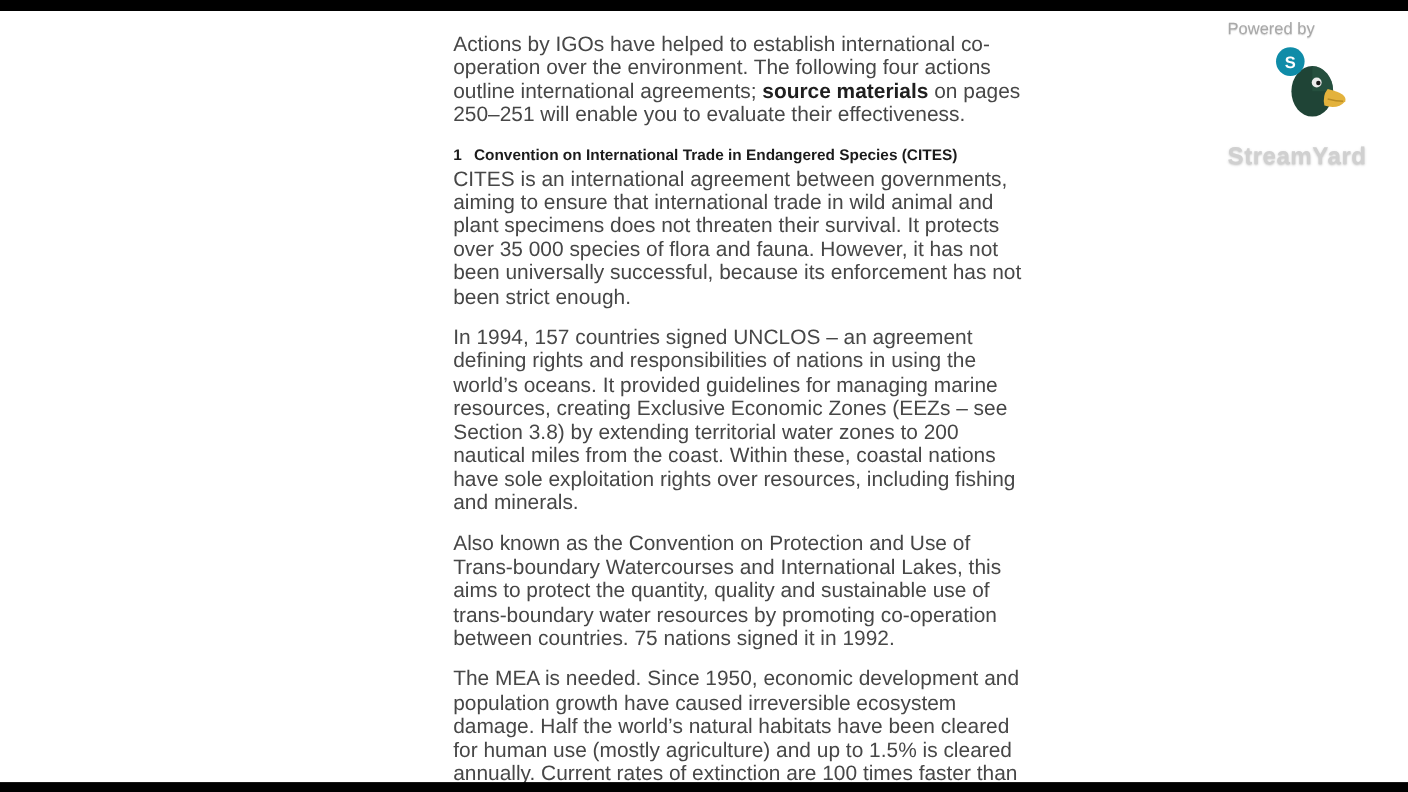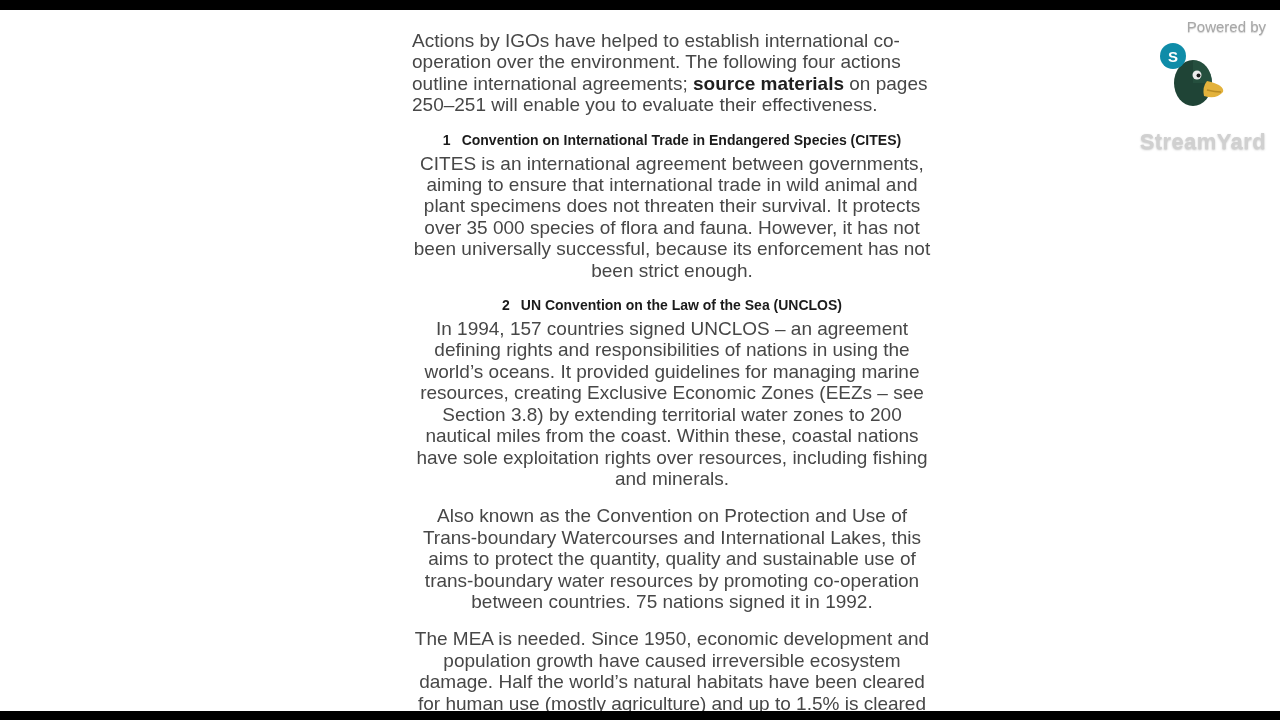--- a/index.html
+++ b/index.html
@@ -29,36 +29,36 @@
     color: #1b1b1b;
     letter-spacing: 0.1px;
     margin-bottom: 13px;
   }
   p.body-text {
     font-size: 19px;
     line-height: 21.4px;
     color: #474747;
   }
   p.body-text strong { color: #1f1f1f; }
-  .sec { margin-top: 16px; text-align: center; }
+  .sec { margin-top: 16px; }
   .sec h2 {
     font-size: 14px;
     font-weight: bold;
     color: #1b1b1b;
     margin-bottom: 5px;
   }
   .sec h2 .num { margin-right: 11px; }
   .sec p + p { margin-top: 8px; }
 
   .watermark {
     position: absolute;
     top: 18px;
     right: 14px;
     width: 150px;
-    text-align: right;
+    text-align: left;
   }
   .powered-by {
     font-size: 15px;
     color: #a8a8a8;
     text-shadow: 0 1px 1px rgba(60,60,60,0.25);
   }
   .logo-wrap { margin: 6px auto 0; width: 72px; height: 72px; }
   .wordmark {
     margin-top: 16px;
     font-size: 22px;
@@ -77,21 +77,20 @@
 
 
   <p class="body-text"><span>Actions by IGOs have helped to establish international co-operation over the environment. The following four actions outline international agreements; </span><strong>source materials</strong><span> on pages 250–251 will enable you to evaluate their effectiveness.</span></p>
 
   <section class="sec">
     <h2><span class="num">1</span><span>Convention on International Trade in Endangered Species (CITES)</span></h2>
     <p class="body-text">CITES is an international agreement between governments, aiming to ensure that international trade in wild animal and plant specimens does not threaten their survival. It protects over 35 000 species of flora and fauna. However, it has not been universally successful, because its enforcement has not been strict enough.</p>
   </section>
 
   <section class="sec">
-    <h2><span class="num">2</span><span>UN Convention on the Law of the Sea (UNCLOS)</span></h2>
     <p class="body-text">In 1994, 157 countries signed UNCLOS – an agreement defining rights and responsibilities of nations in using the world’s oceans. It provided guidelines for managing marine resources, creating Exclusive Economic Zones (EEZs – see Section 3.8) by extending territorial water zones to 200 nautical miles from the coast. Within these, coastal nations have sole exploitation rights over resources, including fishing and minerals.</p>
   </section>
 
   <section class="sec">
     <p class="body-text">Also known as the Convention on Protection and Use of Trans-boundary Watercourses and International Lakes, this aims to protect the quantity, quality and sustainable use of trans-boundary water resources by promoting co-operation between countries. 75 nations signed it in 1992.</p>
   </section>
 
   <section class="sec">
     <p class="body-text">The MEA is needed. Since 1950, economic development and population growth have caused irreversible ecosystem damage. Half the world’s natural habitats have been cleared for human use (mostly agriculture) and up to 1.5% is cleared annually. Current rates of extinction are 100 times faster than natural rates, and species loss is occurring at 30 000 a year, faster than anything known before.</p>
   </section>

